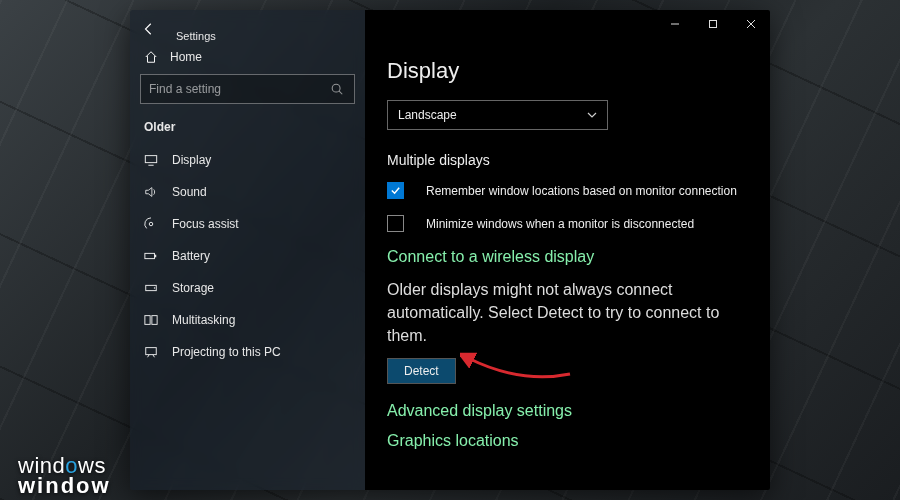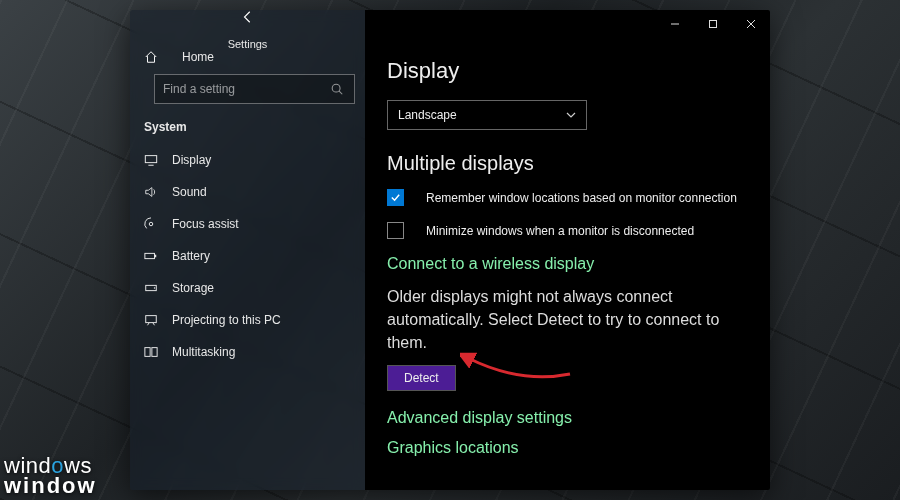--- a/index.html
+++ b/index.html
@@ -37,42 +37,41 @@
     color: #e8e8e8;
     font-size: 12px;
     position: relative;
     display: flex;
     flex-direction: column;
   }
 
   .titlebar {
     height: 32px;
     display: flex;
-    align-items: center;
+    align-items: flex-end;
     padding: 0 6px;
     gap: 14px;
-    flex-direction: column;
   }
   .titlebar .back {
     width: 26px; height: 26px;
     display: flex; align-items: center; justify-content: center;
     cursor: pointer;
   }
   .titlebar .title { font-size: 11px; font-weight: 400; }
 
   .home-row {
-    display: flex; align-items: flex-end; gap: 24px;
+    display: flex; align-items: flex-end; gap: 12px;
     padding: 8px 14px 10px 14px;
     cursor: pointer;
   }
   .home-row .icon { width: 14px; display:flex; align-items:center; justify-content:center; }
   .home-row span.label { font-size: 12px; }
 
   .search-wrap {
-    margin: 0 10px 12px 24px;
+    margin: 0 10px 12px 10px;
     height: 30px;
     border: 1px solid rgba(255,255,255,0.35);
     background: rgba(0,0,0,0.25);
     display: flex; align-items: center;
     padding: 0 8px;
   }
   .search-wrap input {
     flex: 1;
     background: transparent;
     border: none;
@@ -121,33 +120,33 @@
     cursor: pointer;
   }
 
   h1.page-title {
     font-size: 22px;
     font-weight: 400;
     margin: 30px 0 16px 0;
   }
 
   .dropdown {
-    width: 200px;
+    width: 221px;
     height: 30px;
     border: 1px solid #666;
     background: #000;
     display: flex; align-items: center; justify-content: space-between;
     padding: 0 10px;
     font-size: 12px;
     cursor: pointer;
     margin-bottom: 22px;
   }
 
   h2.subhead {
-    font-size: 20px;
+    font-size: 14px;
     font-weight: 400;
     margin-bottom: 14px;
   }
 
   .checkrow {
     display: flex; align-items: center; gap: 22px;
     margin-bottom: 16px;
     font-size: 12px;
   }
   .cbox {
@@ -175,41 +174,41 @@
   .helptext {
     color: #ddd;
     font-size: 16px;
     line-height: 1.45;
     margin-bottom: 10px;
     max-width: 340px;
   }
 
   .btn {
     display: inline-block;
-    background: #4c1d95;
+    background: #0c4a6e;
     border: 1px solid #555;
     padding: 5px 16px;
     font-size: 12px;
     color: #eee;
     cursor: pointer;
     margin-bottom: 18px;
   }
 
   
   .arrow {
     position: absolute;
     left: 95px;
     top: 334px;
     pointer-events: none;
   }
 
   
   .watermark {
     position: absolute;
-    left: 4px; bottom: 4px;
+    left: 18px; bottom: 4px;
     color: #fff;
     font-family: "Segoe UI", sans-serif;
     line-height: 0.9;
     text-shadow: 0 1px 4px rgba(0,0,0,0.8);
     pointer-events: none;
   }
   .watermark .l1 { font-size: 22px; font-weight: 300; letter-spacing: 0.5px; }
   .watermark .l2 { font-size: 22px; font-weight: 600; letter-spacing: 2px; color:#ffffff; }
   .watermark .l1 .accent { color: #2aa3e0; }
 
@@ -242,21 +241,21 @@
     <div class="search-wrap">
       <input type="text" placeholder="Find a setting" style="">
       <span class="sicon">
         <svg width="14" height="14" viewBox="0 0 16 16">
             <circle cx="7" cy="7" r="4.5" stroke="#ccc" stroke-width="1.2" fill="none"></circle>
             <line x1="10.5" y1="10.5" x2="14" y2="14" stroke="#ccc" stroke-width="1.2"></line>
           </svg>
       </span>
     </div>
 
-    <div class="section-label">System</div>
+    <div class="section-label">Older</div>
 
     <div class="nav">
       <div class="nav-item">
         <span class="icon">
             <svg width="14" height="14" viewBox="0 0 16 16">
               <rect x="1.5" y="3" width="13" height="8" stroke="#fff" stroke-width="1.1" fill="none"></rect>
               <line x1="5" y1="14" x2="11" y2="14" stroke="#fff" stroke-width="1.1"></line>
             </svg>
           </span>
         <span>Display</span>
@@ -293,34 +292,34 @@
             <svg width="14" height="14" viewBox="0 0 16 16">
               <rect x="2" y="5" width="12" height="6" stroke="#fff" stroke-width="1.1" fill="none"></rect>
               <circle cx="12" cy="8" r="0.8" fill="#fff"></circle>
             </svg>
           </span>
         <span>Storage</span>
       </div>
       <div class="nav-item">
         <span class="icon">
             <svg width="14" height="14" viewBox="0 0 16 16">
+              <rect x="1" y="3" width="6" height="10" stroke="#fff" stroke-width="1.1" fill="none"></rect>
+              <rect x="9" y="3" width="6" height="10" stroke="#fff" stroke-width="1.1" fill="none"></rect>
+            </svg>
+          </span>
+        <span>Multitasking</span>
+      </div>
+      <div class="nav-item">
+        <span class="icon">
+            <svg width="14" height="14" viewBox="0 0 16 16">
               <rect x="2" y="3" width="12" height="8" stroke="#fff" stroke-width="1.1" fill="none"></rect>
               <path d="M6 11 L4 14 M10 11 L12 14" stroke="#fff" stroke-width="1.1"></path>
             </svg>
           </span>
         <span>Projecting to this PC</span>
-      </div>
-      <div class="nav-item">
-        <span class="icon">
-            <svg width="14" height="14" viewBox="0 0 16 16">
-              <rect x="1" y="3" width="6" height="10" stroke="#fff" stroke-width="1.1" fill="none"></rect>
-              <rect x="9" y="3" width="6" height="10" stroke="#fff" stroke-width="1.1" fill="none"></rect>
-            </svg>
-          </span>
-        <span>Multitasking</span>
       </div>
     </div>
   </div>
 
   <div class="main">
     <div class="winbtns">
       <div>
           <svg width="10" height="10">
             <line x1="1" y1="5" x2="9" y2="5" stroke="#ddd" stroke-width="1"></line>
           </svg>

